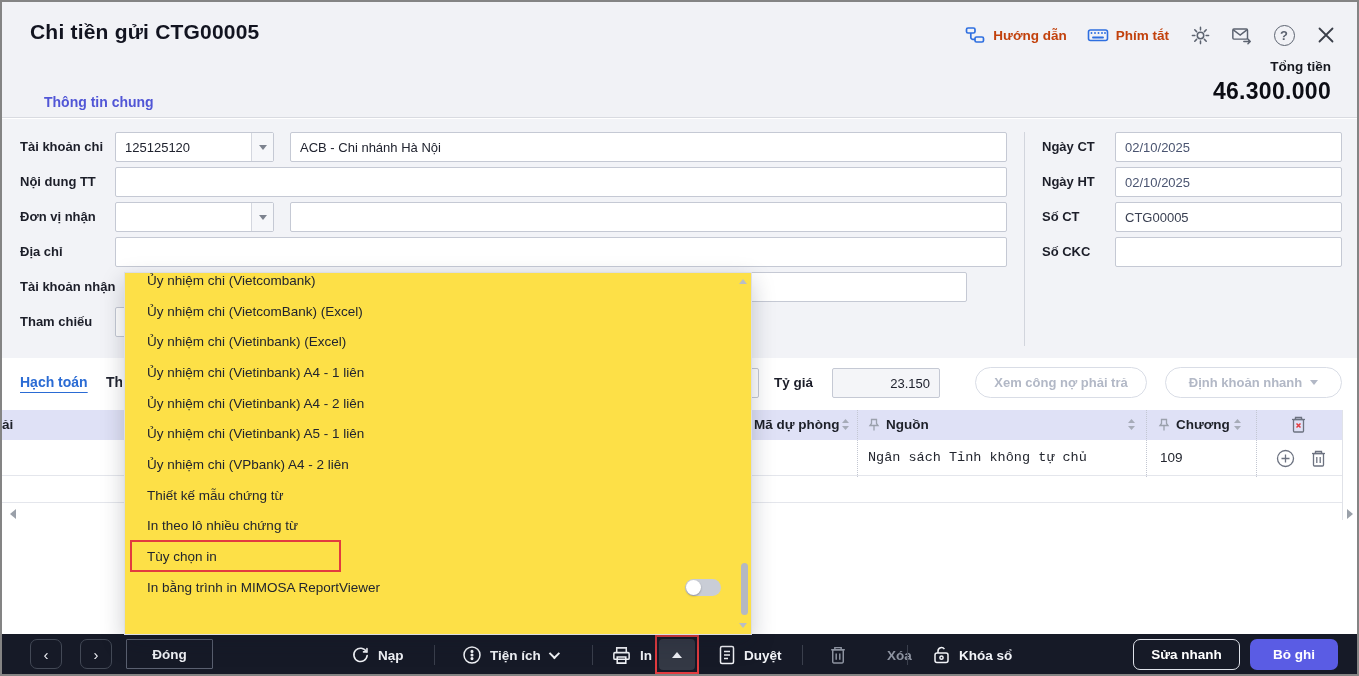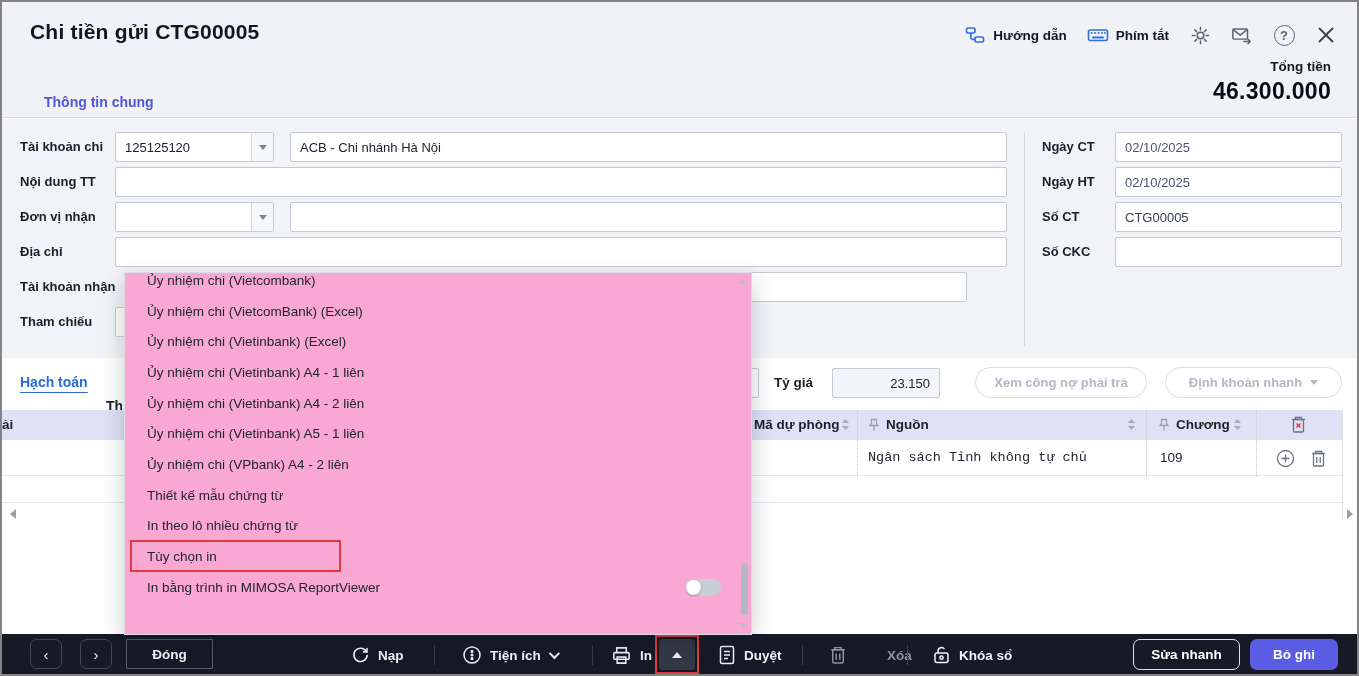--- a/index.html
+++ b/index.html
@@ -6,21 +6,21 @@
   body { background:#e8e8e8; font-family:"Liberation Sans", sans-serif; }
   .window{
     position:relative; width:1359px; height:676px; background:#fff;
     border:2px solid #848484; overflow:hidden;
     font-family:"Liberation Sans", sans-serif; color:#1c1e29;
   }
   
   .hdr{ position:absolute; left:0; top:0; width:100%; height:116px; background:#f1f2f6; border-bottom:1px solid #d9dbe1;}
   .title{ position:absolute; left:28px; top:18px; font-size:21px; font-weight:bold; color:#121420; letter-spacing:.2px;}
   .hdr-actions{ position:absolute; right:20px; top:22px; display:flex; align-items:center; gap:20px;}
-  .hdr-link{ display:flex; align-items:center; gap:7px; font-size:13.5px; font-weight:bold; color:#0f172a; cursor:pointer;}
+  .hdr-link{ display:flex; align-items:center; gap:7px; font-size:13.5px; font-weight:bold; color:#c2410c; cursor:pointer;}
   .hdr-ico{ display:inline-flex; width:22px; height:22px; align-items:center; justify-content:center; color:#5c6370;}
   .totals{ position:absolute; right:26px; top:57px; text-align:right;}
   .totals .t-label{ font-size:13.5px; font-weight:bold; color:#16181f;}
   .totals .t-value{ font-size:23px; font-weight:bold; color:#0c0d14; margin-top:4px; letter-spacing:.3px;}
   .tab{ position:absolute; left:28px; top:86px; padding:6px 14px 9px 14px; font-size:14px; font-weight:bold;
         color:#5156d6; border-bottom:3px solid #5156d6;}
   
   .formband{ position:absolute; left:0; top:117px; width:100%; height:239px; background:#f2f3f7;}
   .flabel{ position:absolute; left:18px; width:100px; font-size:13px; font-weight:bold; color:#1c1e29; line-height:30px;}
   .rlabel{ position:absolute; left:1040px; width:66px; font-size:13px; font-weight:bold; color:#1c1e29; line-height:30px;}
@@ -29,41 +29,41 @@
   .inp.date{ color:#4a5470; }
   .inp.gray{ background:#f4f5f8; text-align:right; }
   .combo{ position:absolute; height:30px; display:flex; border:1px solid #c5c9d4; border-radius:2px; background:#fff;}
   .combo input{ border:none; flex:1; min-width:0; font-size:13px; color:#20232f; padding:0 9px; background:transparent; outline:none; font-family:"Liberation Sans",sans-serif;}
   .combo .dd{ width:22px; border-left:1px solid #d4d7df; background:#f6f7fa; display:flex; align-items:center; justify-content:center; cursor:pointer;}
   .tri-down{ width:0; height:0; border-left:4px solid transparent; border-right:4px solid transparent; border-top:5px solid #7d838f;}
   .vdivider{ position:absolute; left:1022px; top:130px; height:214px; width:1px; background:#d2d5dd;}
   
   .link-ht{ position:absolute; left:18px; top:372px; font-size:14px; font-weight:bold; color:#2a6bd4;
             text-decoration:underline; text-underline-offset:5px; cursor:pointer;}
-  .tab-frag{ position:absolute; left:104px; top:372px; width:16px; overflow:hidden; font-size:14px; font-weight:bold; color:#20232f; white-space:nowrap;margin-top:24px;}
+  .tab-frag{ position:absolute; left:104px; top:372px; width:16px; overflow:hidden; font-size:14px; font-weight:bold; color:#20232f; white-space:nowrap;}
   .mini-frag{ position:absolute; left:735px; top:366px; width:22px; height:30px; border:1px solid #c5c9d4; background:#fff; border-radius:2px;}
   .tygia-label{ position:absolute; left:772px; top:373px; font-size:13.5px; font-weight:bold; color:#1c1e29;}
   .pill{ position:absolute; top:365px; height:31px; border:1px solid #d9dde6; border-radius:16px; background:#fff;
          display:flex; align-items:center; justify-content:center; gap:8px; font-size:13px; font-weight:bold; color:#b2b8c6;}
   
   .thead{ position:absolute; left:0; top:408px; width:1340px; height:30px; background:#dfe1f6;}
   .th-text{ position:absolute; top:415px; font-size:13.5px; font-weight:bold; color:#1d2029; white-space:nowrap;}
   .th-frag{ position:absolute; left:0; top:415px; width:60px; overflow:hidden; font-size:13.5px; font-weight:bold; color:#1d2029;}
   .th-frag span{ display:inline-block; margin-left:-12px;}
   .sort-ico,.pin-ico{ position:absolute; top:416px; color:#a6abb8;}
   .col-line{ position:absolute; top:408px; height:67px; width:0; border-left:1px dotted #c3c7d2;}
   .row1{ position:absolute; left:0; top:438px; width:1340px; height:36px; border-bottom:1px solid #e4e6ec; background:#fff;}
   .row2{ position:absolute; left:0; top:474px; width:1340px; height:27px; border-bottom:1px solid #e4e6ec; background:#fff;}
   .cell-text{ position:absolute; font-size:13.5px; color:#23262f; white-space:nowrap;}
   .t-rborder{ position:absolute; left:1340px; top:408px; height:110px; width:1px; background:#e0e2e8;}
   .hscroll{ position:absolute; left:0; top:504px; width:1359px; height:16px;}
   .tri-left{ width:0;height:0;border-top:5px solid transparent;border-bottom:5px solid transparent;border-right:6px solid #9aa0a9; position:absolute; left:8px; top:3px;}
   .tri-right{ width:0;height:0;border-top:5px solid transparent;border-bottom:5px solid transparent;border-left:6px solid #9aa0a9; position:absolute; left:1345px; top:3px;}
   
-  .menu{ position:absolute; left:122px; top:270px; width:628px; height:363px; background:#f9a8d4;
+  .menu{ position:absolute; left:122px; top:270px; width:628px; height:363px; background:#fde047;
          border:1px solid #dcdee3; box-shadow:0 8px 22px rgba(20,24,40,.22); z-index:50; overflow:hidden;}
   .menu-list{ margin-top:-8px;}
   .menu-item{ height:30.7px; display:flex; align-items:center; padding-left:22px; font-size:13.5px; color:#22252e; cursor:pointer; position:relative;}
   .toggle{ position:absolute; left:560px; width:36px; height:17px; border-radius:9px; background:#c9cdd6;}
   .toggle::after{ content:''; position:absolute; left:1px; top:1px; width:15px; height:15px; border-radius:50%; background:#fff; box-shadow:0 1px 2px rgba(0,0,0,.3);}
   .mscroll-up{ position:absolute; right:4px; top:6px; width:0;height:0; border-left:4px solid transparent;border-right:4px solid transparent;border-bottom:5px solid #b9bdc6;}
   .mscroll-down{ position:absolute; right:4px; bottom:6px; width:0;height:0; border-left:4px solid transparent;border-right:4px solid transparent;border-top:5px solid #b9bdc6;}
   .mthumb{ position:absolute; right:3px; top:290px; width:7px; height:52px; border-radius:4px; background:#b4b8c2;}
   .redbox-menu{ position:absolute; left:5px; top:267px; width:211px; height:32px; border:2px solid #e23b3f; pointer-events:none;}
   

